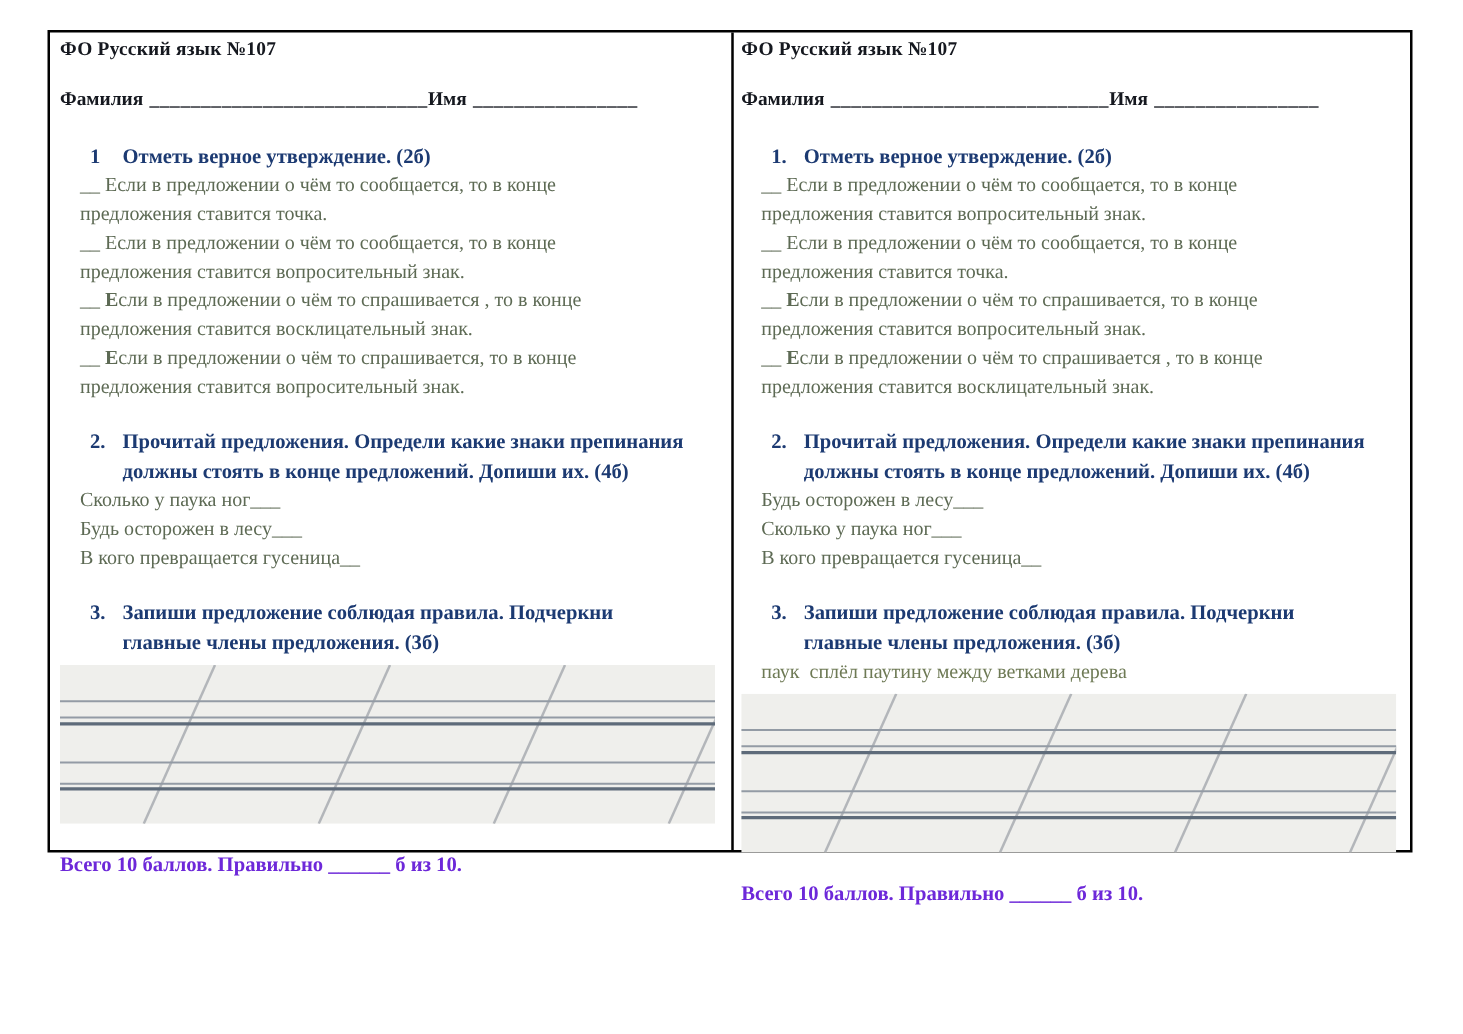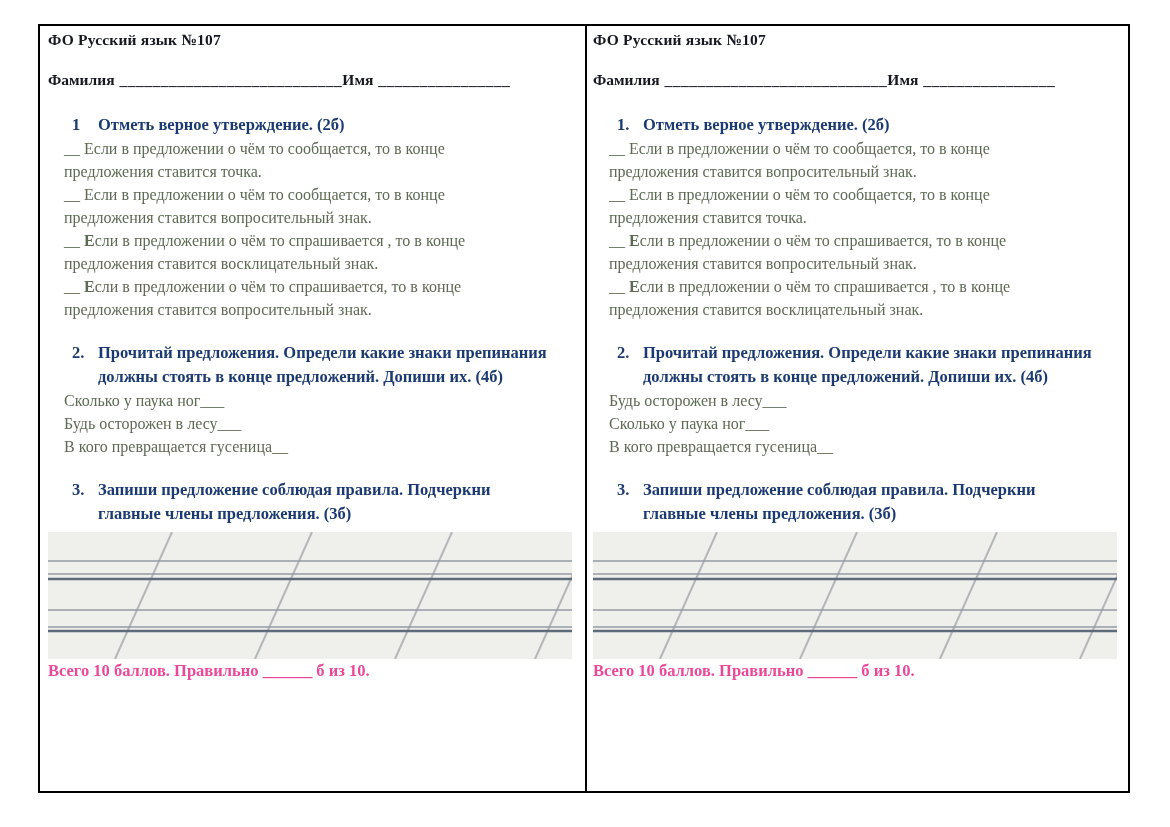--- a/index.html
+++ b/index.html
@@ -14,21 +14,21 @@
     --border:#000000;
   }
   *{margin:0;padding:0;box-sizing:border-box;}
   html,body{background:#ffffff;}
   body{
     width:1170px;height:827px;position:relative;overflow:hidden;
     font-family:"Liberation Serif","DejaVu Serif",serif;
     color:var(--ink);
   }
   .sheet{
-    position:absolute;left:38px;top:24px;width:1092px;height:769px;
+    position:absolute;left:38px;top:24px;width:1092px;height:658px;
     border:2px solid var(--border);
     display:flex;background:#fff;justify-content:flex-end;
   }
   .col{
     flex:0 0 547px;min-width:0;
     padding:2px 10px 0 8px;
   }
   .col:first-child{border-right:2px solid var(--border);}
   .col:last-child{flex:1;padding-left:6px;}
 
@@ -61,21 +61,21 @@
   .sentence-olive{color:var(--text-olive);}
 
   .ruled-wrap{margin-top:6px;width:524px;height:127px;}
   .ruled-wrap svg{display:block;}
   .r-bg{fill:var(--rule-bg);}
   .r-light{stroke:var(--rule-light);stroke-width:1.7;}
   .r-dark{stroke:var(--rule-dark);stroke-width:2.6;}
   .r-diag{stroke:var(--rule-diag);stroke-width:2;}
 
   .footer-line{
-    font-weight:bold;font-size:16.5px;line-height:23px;color:#ec4899;
+    margin-top:21px;font-weight:bold;font-size:16.5px;line-height:23px;color:#6d28d9;
   }
 </style>
 </head>
 <body>
 
 <main class="sheet">
   <section class="col">
 
     <div class="doc-title">ФО Русский язык №107</div>
 
@@ -181,20 +181,21 @@
     </div>
 
     <div class="q-head qh3">
       <span class="q-num">3.</span>
       <span class="q-title">
         <span class="tl">Запиши предложение соблюдая правила. Подчеркни</span>
         <span class="tl">главные члены предложения. (3б)</span>
       </span>
     </div>
 
+    <div class="body-line sentence-olive">паук  сплёл паутину между ветками дерева</div>
 
     <div class="ruled-wrap">
       <svg width="524" height="127" viewBox="0 0 524 127" preserveAspectRatio="none" aria-hidden="true">
         <rect class="r-bg" x="0" y="0" width="524" height="127"></rect>
         <line class="r-diag" x1="67" y1="127" x2="124" y2="0"></line>
         <line class="r-diag" x1="207" y1="127" x2="264" y2="0"></line>
         <line class="r-diag" x1="347" y1="127" x2="404" y2="0"></line>
         <line class="r-diag" x1="487" y1="127" x2="544" y2="0"></line>
         <line class="r-light" x1="0" y1="29" x2="524" y2="29"></line>
         <line class="r-light" x1="0" y1="42" x2="524" y2="42"></line>

